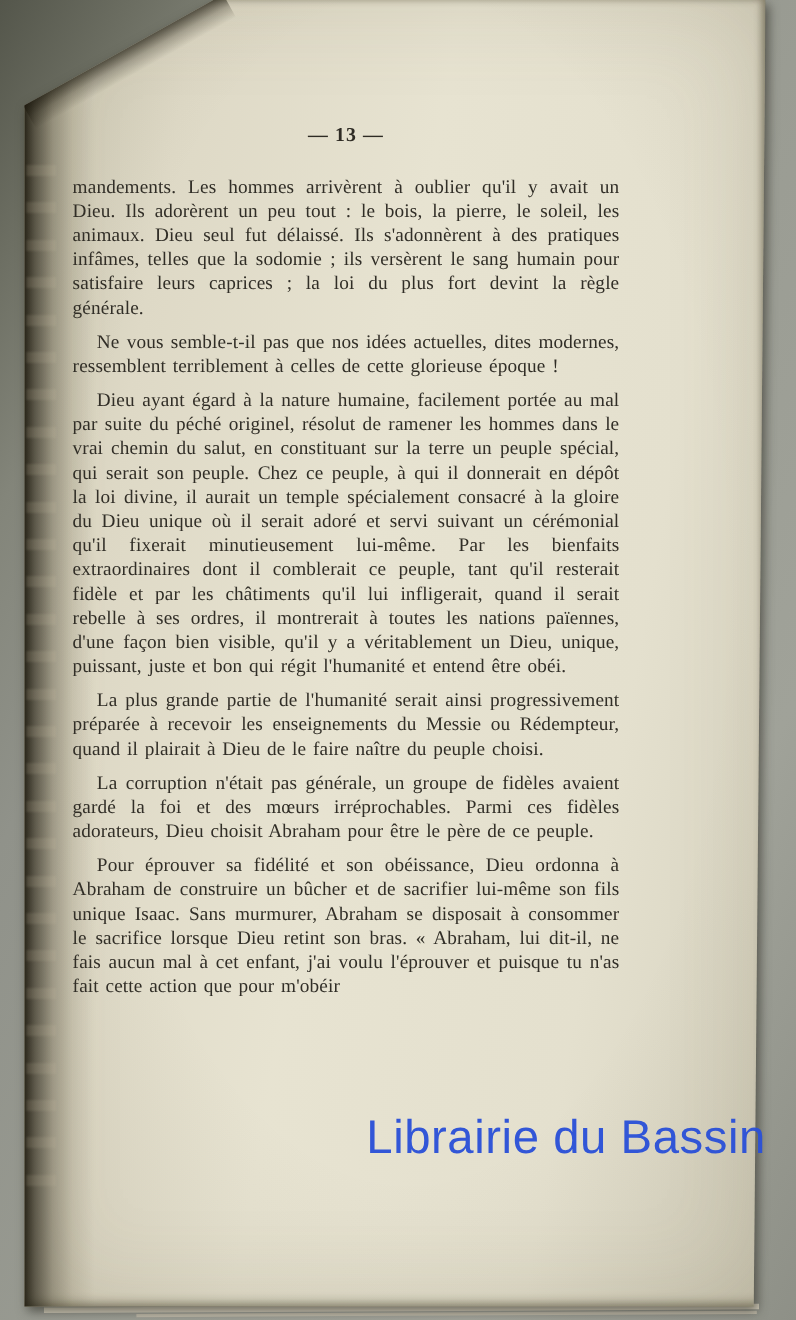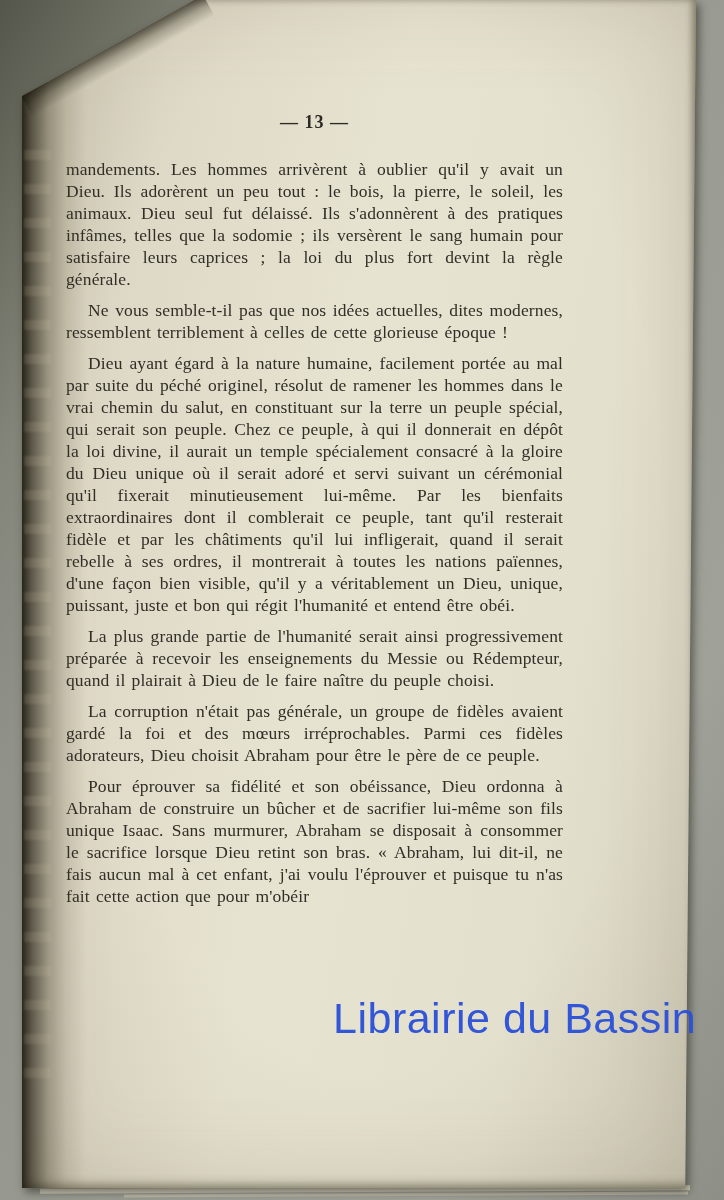--- a/index.html
+++ b/index.html
@@ -99,15 +99,15 @@
           <p class="para">Dieu ayant égard à la nature humaine, facilement portée au mal par suite du péché originel, résolut de ramener les hommes dans le vrai chemin du salut, en constituant sur la terre un peuple spécial, qui serait son peuple. Chez ce peuple, à qui il donnerait en dépôt la loi divine, il aurait un temple spécialement consacré à la gloire du Dieu unique où il serait adoré et servi suivant un cérémonial qu'il fixerait minutieusement lui-même. Par les bienfaits extraordinaires dont il comblerait ce peuple, tant qu'il resterait fidèle et par les châtiments qu'il lui infligerait, quand il serait rebelle à ses ordres, il montrerait à toutes les nations païennes, d'une façon bien visible, qu'il y a véritablement un Dieu, unique, puissant, juste et bon qui régit l'humanité et entend être obéi.</p>
           <p class="para">La plus grande partie de l'humanité serait ainsi progressivement préparée à recevoir les enseignements du Messie ou Rédempteur, quand il plairait à Dieu de le faire naître du peuple choisi.</p>
           <p class="para">La corruption n'était pas générale, un groupe de fidèles avaient gardé la foi et des mœurs irréprochables. Parmi ces fidèles adorateurs, Dieu choisit Abraham pour être le père de ce peuple.</p>
           <p class="para">Pour éprouver sa fidélité et son obéissance, Dieu ordonna à Abraham de construire un bûcher et de sacrifier lui-même son fils unique Isaac. Sans murmurer, Abraham se disposait à consommer le sacrifice lorsque Dieu retint son bras. « Abraham, lui dit-il, ne fais aucun mal à cet enfant, j'ai voulu l'éprouver et puisque tu n'as fait cette action que pour m'obéir</p>
         </div>
 
       <div class="vignette"></div>
     </div>
   </div>
 
-  <div class="watermark" style="color: rgb(43, 81, 216);">Librairie du Bassin</div>
+  <div class="watermark" style="color: rgb(43, 81, 216); margin-top: 16px;">Librairie du Bassin</div>
 
 </div>
 
 </body></html>

